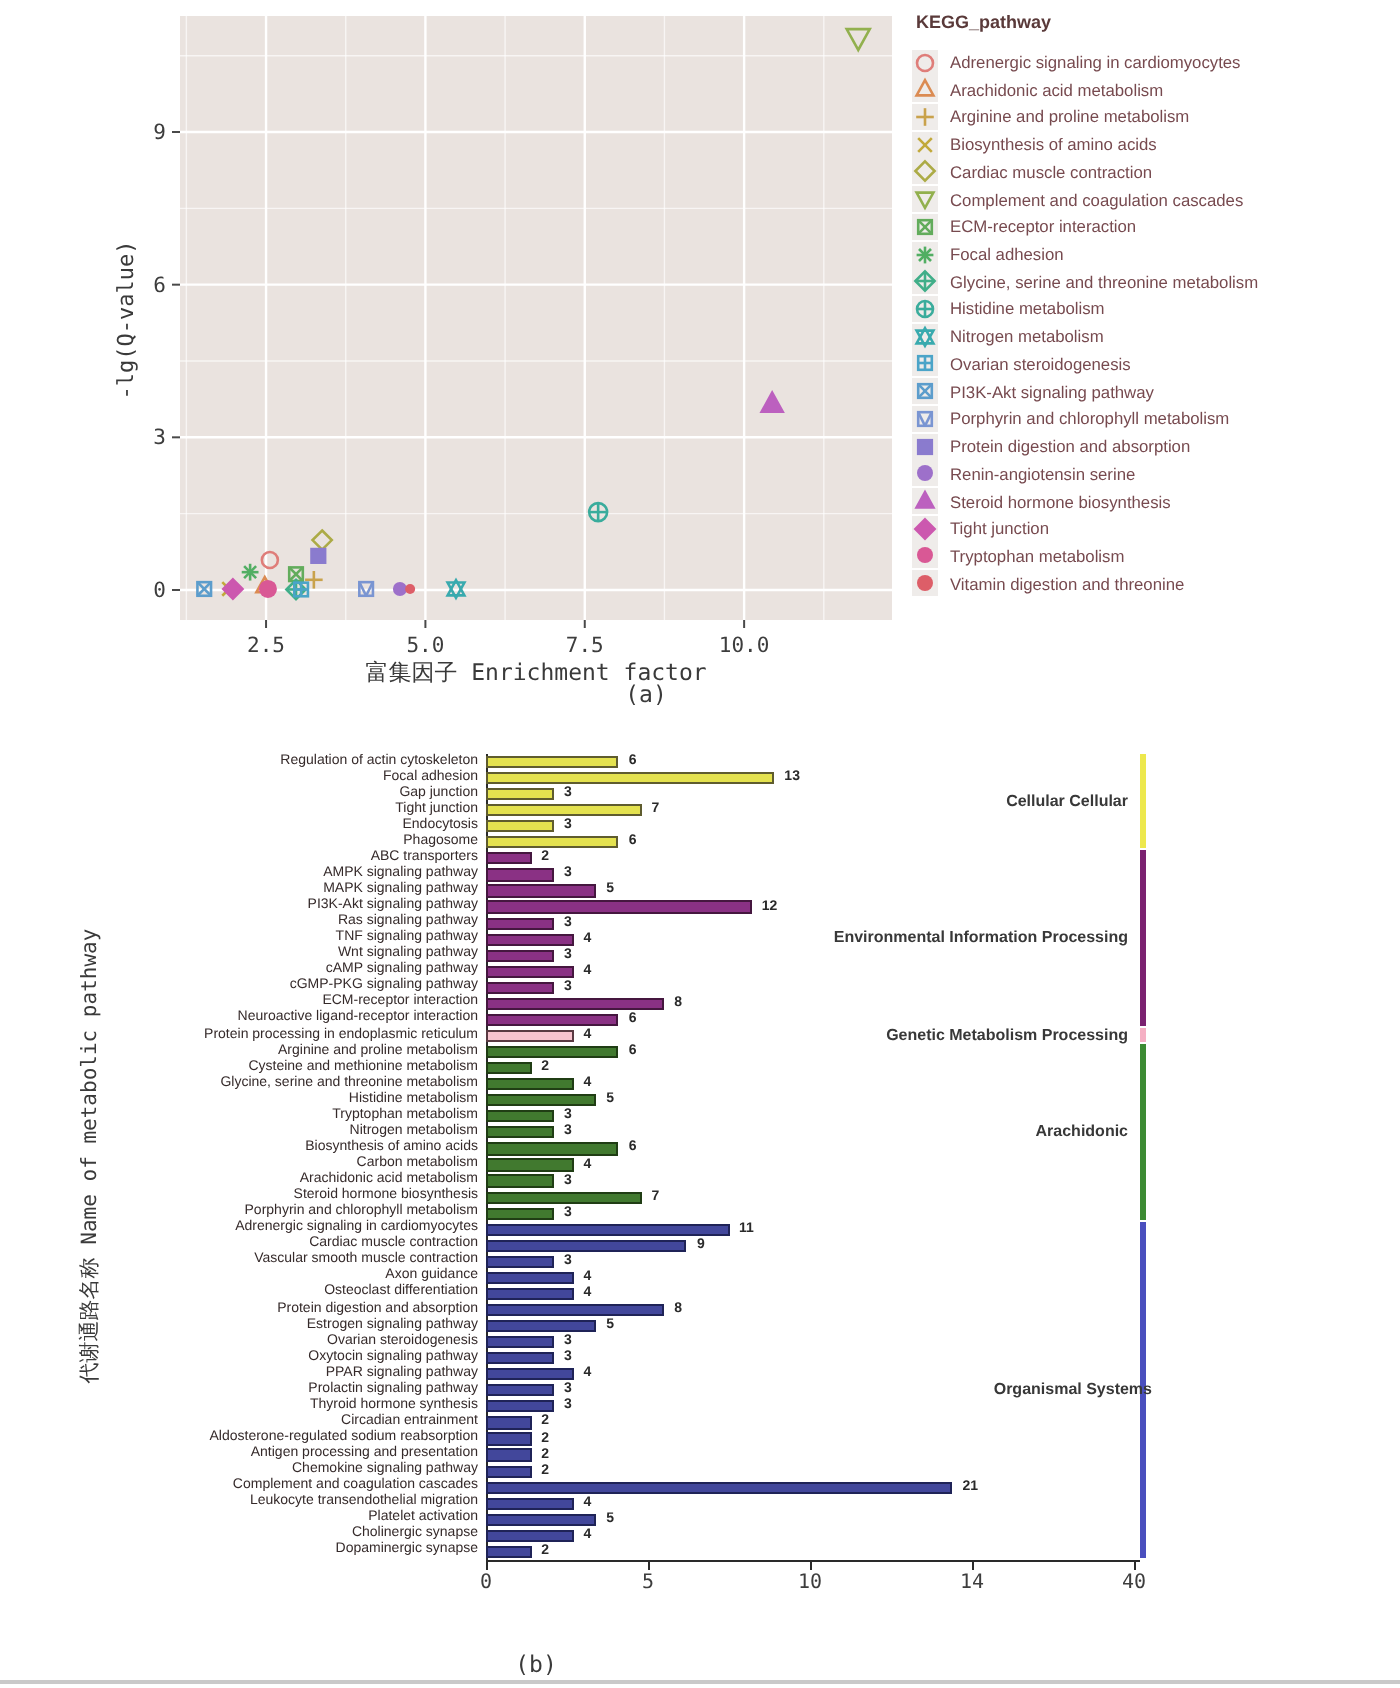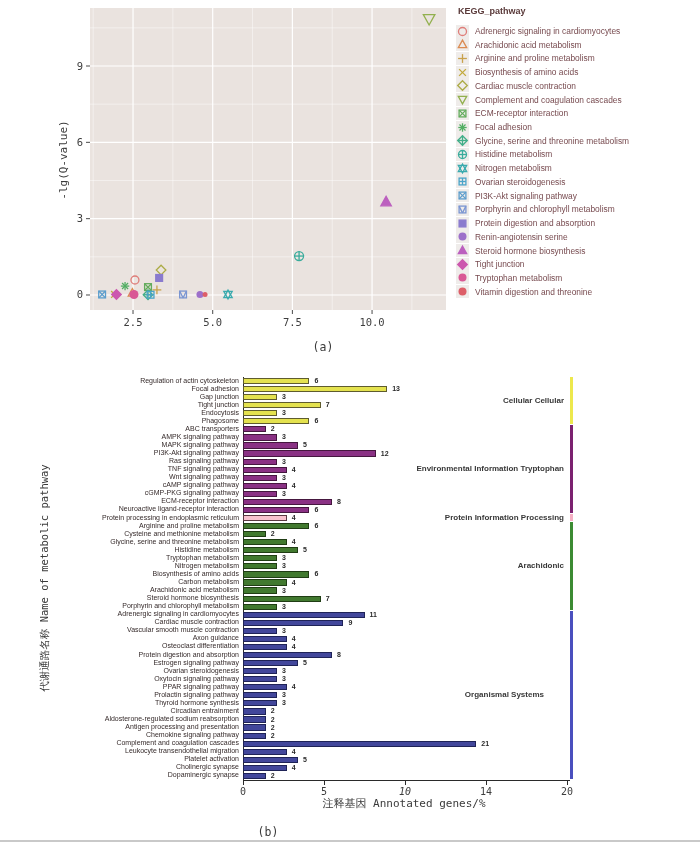--- a/index.html
+++ b/index.html
@@ -145,20 +145,21 @@
       </g>
       <g>
         <circle cx="73.98209489704566" cy="288.48020219039597" r="4.5" fill="#D95895"></circle>
       </g>
       <g>
         <circle cx="145.05461056401074" cy="288.48020219039597" r="2.5" fill="#DD5E68"></circle>
       </g>
     </svg>
 
   <div class="abs rot a-ylab mono">-lg(Q-value)</div>
+  <div class="abs cx a-xlab mono">富集因子 Enrichment factor</div>
   <div class="abs cx a-letter mono">(a)</div>
 
   <div id="legendA">
     <div class="leg-title">KEGG_pathway</div>
   <div class="leg-item" style="top: 20px;">
         <span class="leg-key">
           <svg width="13" height="13">
             <circle cx="6.5" cy="6.5" r="4" fill="none" stroke="#DF7D79" stroke-width="1.3"></circle>
           </svg>
         </span>
@@ -337,25 +338,25 @@
     </div>
 
   <div id="panelB">
       <div class="axis-line" style="left: 243px; top: 377px; width: 1px; height: 403px;"></div>
       <div class="axis-line" style="left: 243px; top: 780px; width: 327px; height: 1px;"></div>
       <div class="tick" style="left: 243px; top: 781px;"></div>
       <div class="tick-lab mono" style="left: 243px; top: 786px;">0</div>
       <div class="tick" style="left: 324px; top: 781px;"></div>
       <div class="tick-lab mono" style="left: 324px; top: 786px;">5</div>
       <div class="tick" style="left: 405px; top: 781px;"></div>
-      <div class="tick-lab mono" style="left: 405px; top: 786px; font-style: italic;">10</div>
+      <div class="tick-lab mono" style="left: 405px; top: 786px;">10</div>
       <div class="tick" style="left: 486px; top: 781px;"></div>
       <div class="tick-lab mono" style="left: 486px; top: 786px;">14</div>
       <div class="tick" style="left: 567px; top: 781px;"></div>
-      <div class="tick-lab mono" style="left: 567px; top: 786px;">20</div>
+      <div class="tick-lab mono" style="left: 567px; top: 786px;">40</div>
       <div class="bar-label" style="left: 40px; top: 376.5px; width: 199px;">Regulation of actin cytoskeleton</div>
       <div class="bar" style="left: 243px; top: 377.9px; width: 66.42px; height: 6.2px; background: rgb(228, 226, 79); border-color: rgb(95, 92, 46);"></div>
       <div class="bar-val" style="left: 314.42px; top: 377px;">6</div>
       <div class="bar-label" style="left: 40px; top: 384.56px; width: 199px;">Focal adhesion</div>
       <div class="bar" style="left: 243px; top: 385.96px; width: 144.18px; height: 6.2px; background: rgb(228, 226, 79); border-color: rgb(95, 92, 46);"></div>
       <div class="bar-val" style="left: 392.18px; top: 385.06px;">13</div>
       <div class="bar-label" style="left: 40px; top: 392.62px; width: 199px;">Gap junction</div>
       <div class="bar" style="left: 243px; top: 394.02px; width: 34.02px; height: 6.2px; background: rgb(228, 226, 79); border-color: rgb(95, 92, 46);"></div>
       <div class="bar-val" style="left: 282.02px; top: 393.12px;">3</div>
       <div class="bar-label" style="left: 40px; top: 400.68px; width: 199px;">Tight junction</div>
@@ -495,27 +496,26 @@
       <div class="bar-val" style="left: 303.08px; top: 755.82px;">5</div>
       <div class="bar-label" style="left: 40px; top: 763.38px; width: 199px;">Cholinergic synapse</div>
       <div class="bar" style="left: 243px; top: 764.78px; width: 43.74px; height: 6.2px; background: rgb(66, 71, 155); border-color: rgb(31, 35, 87);"></div>
       <div class="bar-val" style="left: 291.74px; top: 763.88px;">4</div>
       <div class="bar-label" style="left: 40px; top: 771.44px; width: 199px;">Dopaminergic synapse</div>
       <div class="bar" style="left: 243px; top: 772.84px; width: 22.68px; height: 6.2px; background: rgb(66, 71, 155); border-color: rgb(31, 35, 87);"></div>
       <div class="bar-val" style="left: 270.68px; top: 771.94px;">2</div>
       <div class="bracket-seg" style="left: 570px; top: 377px; height: 47.36px; background: rgb(237, 232, 77);"></div>
       <div class="bracket-lab" style="left: 344px; top: 395.68px;">Cellular Cellular</div>
       <div class="bracket-seg" style="left: 570px; top: 425.36px; height: 87.66px; background: rgb(123, 33, 112);"></div>
-      <div class="bracket-lab" style="left: 344px; top: 464.19px;">Environmental Information Tryptophan</div>
+      <div class="bracket-lab" style="left: 344px; top: 464.19px;">Environmental Information Processing</div>
       <div class="bracket-seg" style="left: 570px; top: 514.02px; height: 7.06px; background: rgb(245, 175, 195);"></div>
-      <div class="bracket-lab" style="left: 344px; top: 512.55px;">Protein Information Processing</div>
+      <div class="bracket-lab" style="left: 344px; top: 512.55px;">Genetic Metabolism Processing</div>
       <div class="bracket-seg" style="left: 570px; top: 522.08px; height: 87.66px; background: rgb(60, 139, 51);"></div>
       <div class="bracket-lab" style="left: 344px; top: 560.91px;">Arachidonic</div>
       <div class="bracket-seg" style="left: 570px; top: 610.74px; height: 168.26px; background: rgb(74, 79, 190);"></div>
-      <div class="bracket-lab" style="left: 324px; top: 689.87px;">Organismal Systems</div>
+      <div class="bracket-lab" style="left: 356px; top: 689.87px;">Organismal Systems</div>
     </div>
 
   <div class="abs rot b-ylab mono">代谢通路名称 Name of metabolic pathway</div>
-  <div class="abs cx b-xlab mono">注释基因 Annotated genes/%</div>
   <div class="abs cx b-letter mono">(b)</div>
 
   <div class="bottom-line"></div>
 </div>
 
 </body></html>

